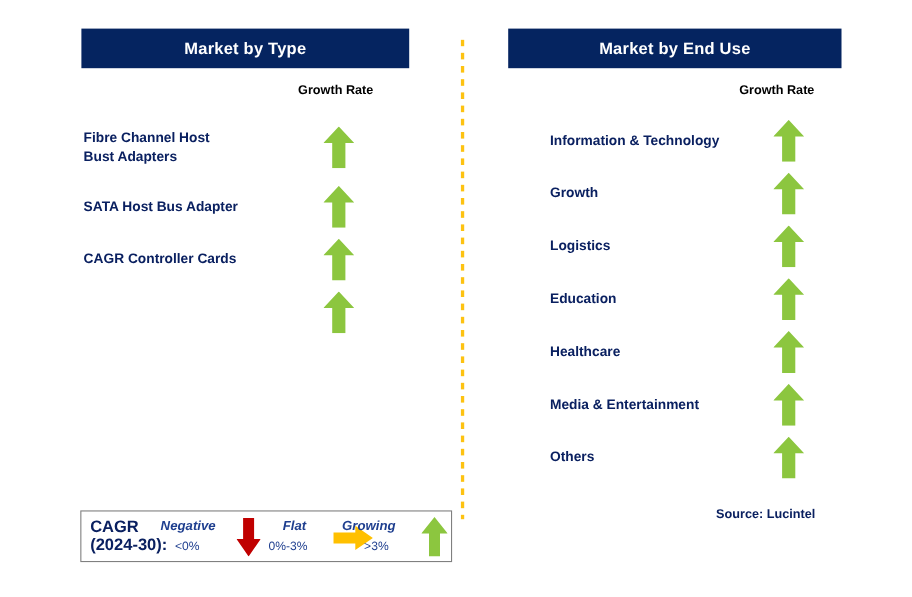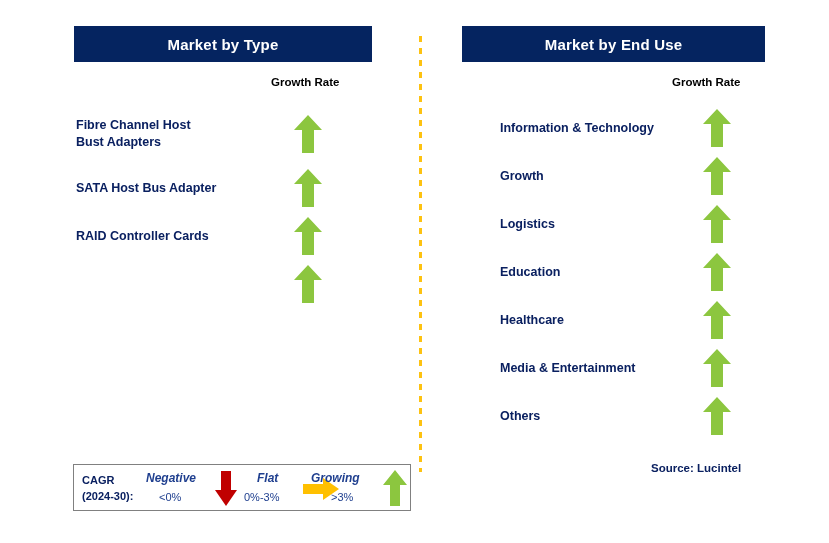--- a/index.html
+++ b/index.html
@@ -120,21 +120,21 @@
   }
   .legend-inner {
     position: relative;
     width: 100%;
     height: 100%;
   }
   .legend-cagr {
     position: absolute;
     left: 8px;
     top: 7px;
-    font-size: 11px;
+    font-size: 15px;
     font-weight: bold;
     color: #0a2060;
     line-height: 16px;
     white-space: pre-line;
   }
   .legend-item {
     position: absolute;
     top: 0;
     height: 100%;
   }
@@ -197,21 +197,21 @@
             <polygon points="14,0 28,15 20,15 20,38 8,38 8,15 0,15" fill="#8CC63F"></polygon>
           </svg></div>
       </div>
       <div class="row">
         <div class="row-label">SATA Host Bus Adapter</div>
         <div class="row-arrow"><svg viewBox="0 0 28 38" width="100%" height="100%" preserveAspectRatio="none">
             <polygon points="14,0 28,15 20,15 20,38 8,38 8,15 0,15" fill="#8CC63F"></polygon>
           </svg></div>
       </div>
       <div class="row">
-        <div class="row-label">RAID Controller Cards</div>
+        <div class="row-label">CAGR Controller Cards</div>
         <div class="row-arrow"><svg viewBox="0 0 28 38" width="100%" height="100%" preserveAspectRatio="none">
             <polygon points="14,0 28,15 20,15 20,38 8,38 8,15 0,15" fill="#8CC63F"></polygon>
           </svg></div>
       </div>
       <div class="row">
         <div class="row-arrow"><svg viewBox="0 0 28 38" width="100%" height="100%" preserveAspectRatio="none">
             <polygon points="14,0 28,15 20,15 20,38 8,38 8,15 0,15" fill="#8CC63F"></polygon>
           </svg></div>
       </div>
     </div>

